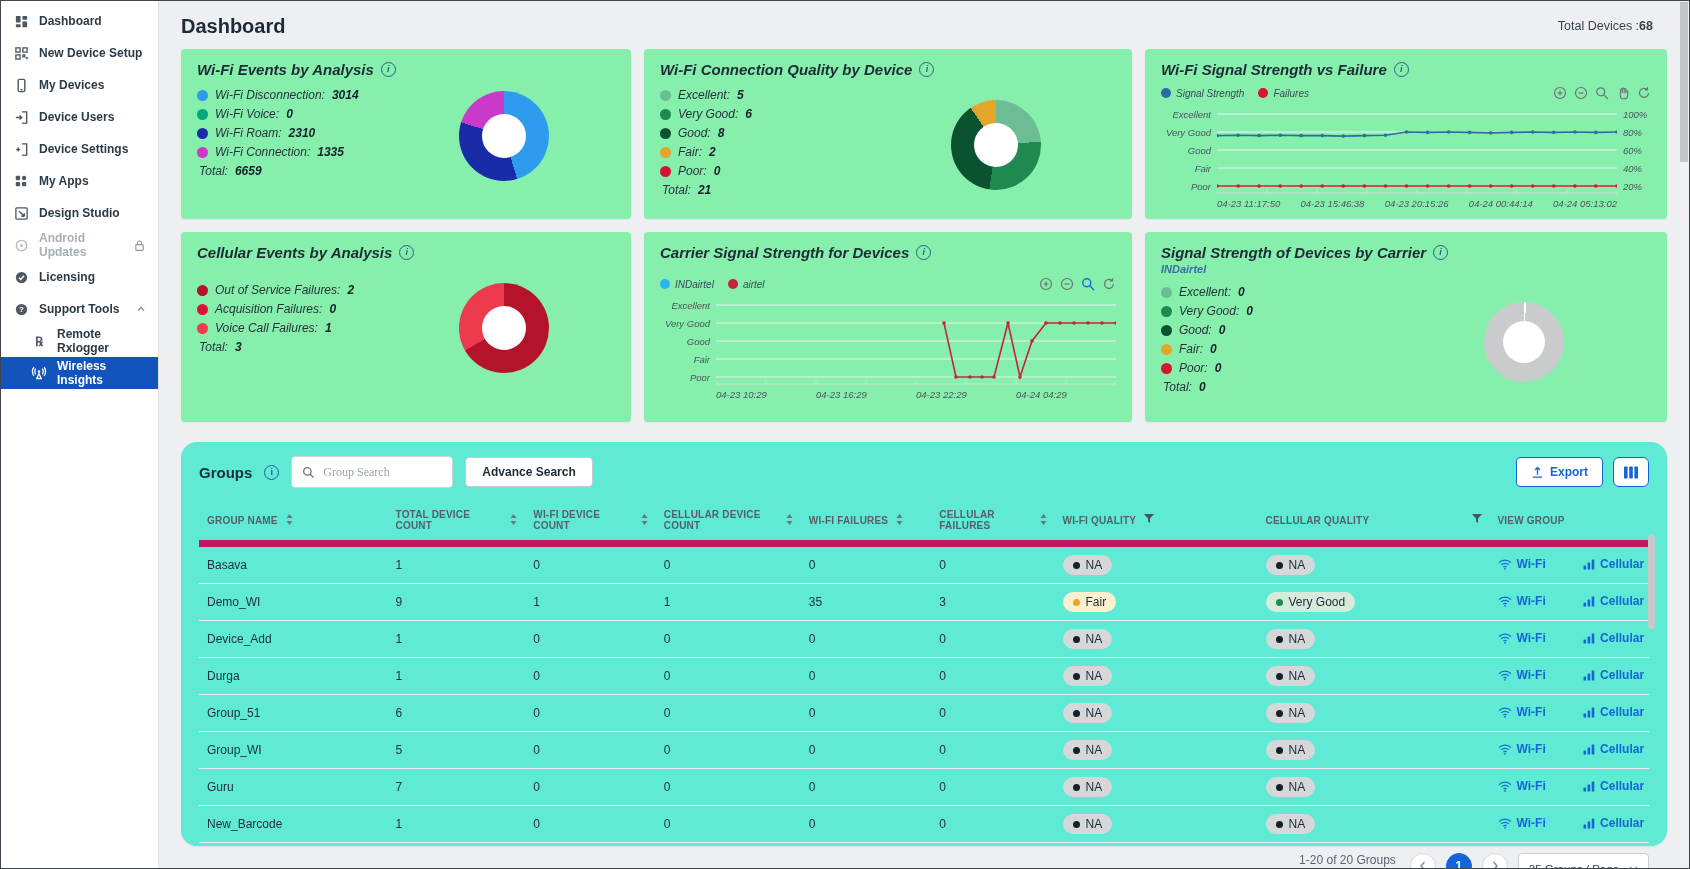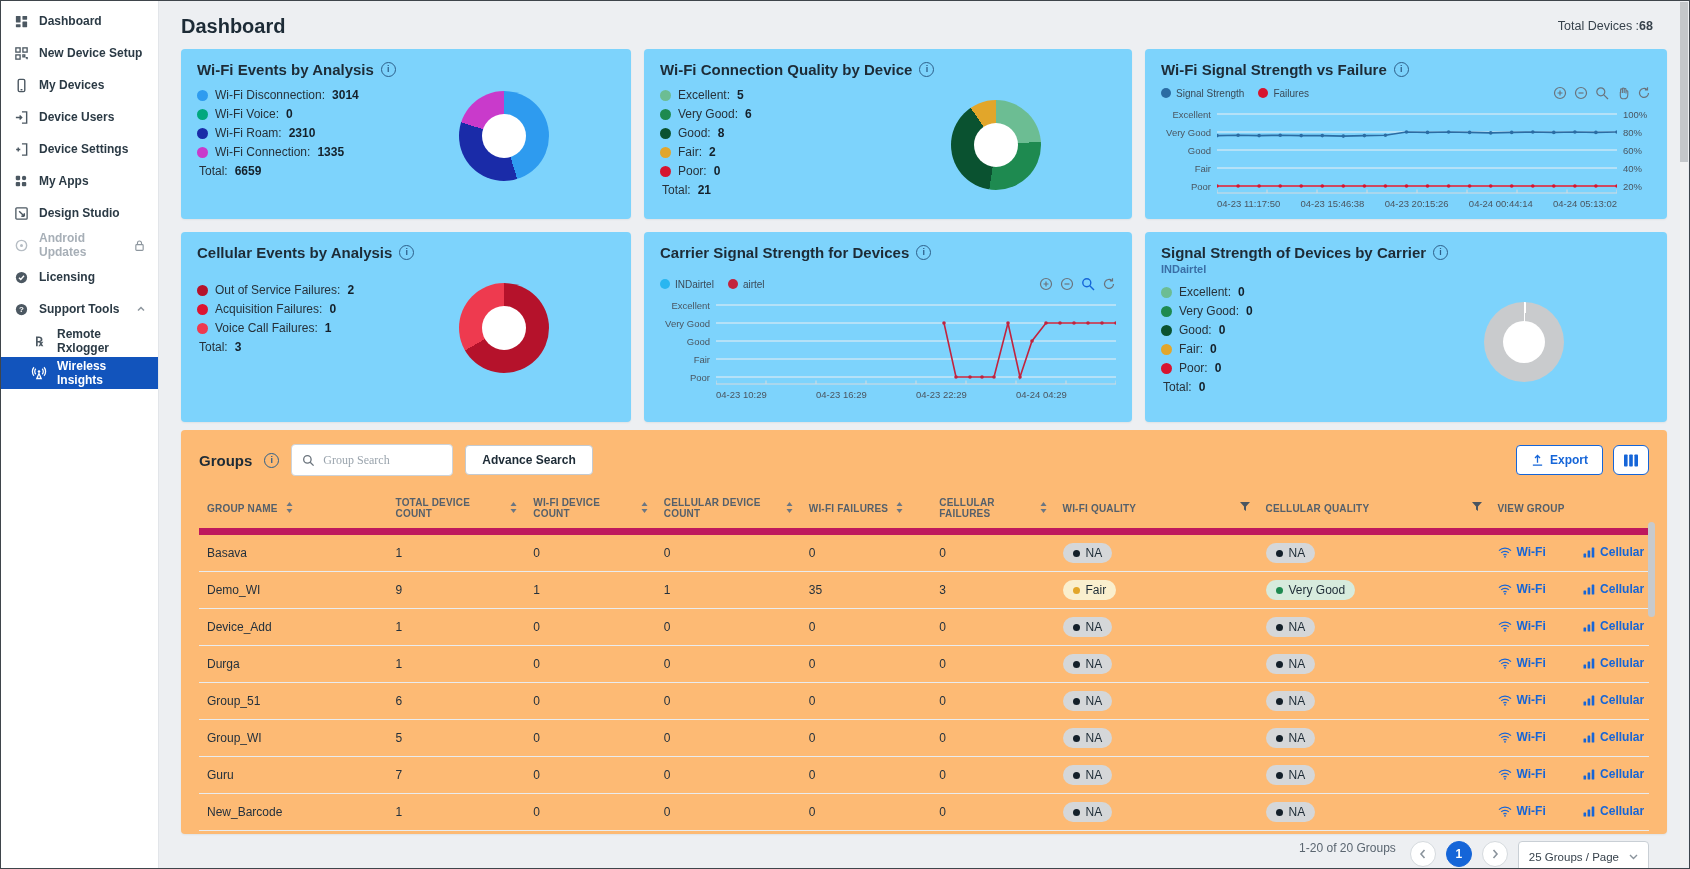--- a/index.html
+++ b/index.html
@@ -23,22 +23,22 @@
   .rx-glyph{font-family:"DejaVu Serif",serif;font-size:13px;font-weight:700;color:#4c5862;}
   
   .main{position:absolute;left:158px;top:0;right:0;bottom:0;background:#edeff2;
     padding:8px 22px 0 22px;box-sizing:border-box;overflow:hidden;}
   .top-row{display:flex;align-items:center;justify-content:space-between;height:34px;}
   .page-title{font-size:20px;font-weight:700;color:#1d2b36;}
   .total-devices{font-size:12.5px;color:#37424c;margin-right:14px;}
   .total-devices b{font-weight:700;}
   
   .cards{display:grid;grid-template-columns:1fr 1fr 1fr;gap:13px;margin-top:6px;}
-  .card{background:#7dd3fc;border-radius:4px;box-shadow:0 1px 2px rgba(20,30,40,.06);
-    padding:12px 16px;box-sizing:border-box;}
+  .card{background:#86efac;border-radius:4px;box-shadow:0 1px 2px rgba(20,30,40,.06);
+    padding:12px 16px;box-sizing:border-box;font-style:italic;}
   .card.r1{height:170px;}
   .card.r2{height:190px;}
   .card-title-row{display:flex;align-items:center;gap:7px;}
   .card-title{font-size:15px;font-weight:700;color:#1d2b36;}
   .card-subtitle{font-size:11px;font-weight:700;color:#3a6ea5;margin-top:2px;}
   .info-icon{width:13px;height:13px;border:1.4px solid #2d5f8a;border-radius:50%;
     color:#2d5f8a;font-size:9px;font-weight:700;display:inline-flex;align-items:center;
     justify-content:center;line-height:1;flex:0 0 13px;cursor:pointer;}
   
   .donut-body{display:flex;margin-top:10px;}
@@ -67,22 +67,22 @@
   .ylab.rt span{right:auto;left:6px;}
   .ylab span:nth-child(1){top:8px;}
   .ylab span:nth-child(2){top:26px;}
   .ylab span:nth-child(3){top:44px;}
   .ylab span:nth-child(4){top:62px;}
   .ylab span:nth-child(5){top:80px;}
   .line-svg{flex:1 1 auto;height:88px;display:block;}
   .x-labels{display:flex;justify-content:space-between;font-size:9.5px;color:#4a5560;margin-top:4px;}
   .x-labels.quarters span{flex:1;text-align:left;}
   
-  .groups-card{background:#fdba74;border-radius:4px;box-shadow:0 1px 2px rgba(20,30,40,.06);
-    margin-top:8px;height:404px;padding:14px 18px;box-sizing:border-box;position:relative;}
+  .groups-card{background:#5eead4;border-radius:16px;box-shadow:0 1px 2px rgba(20,30,40,.06);
+    margin-top:20px;height:404px;padding:14px 18px;box-sizing:border-box;position:relative;}
   .groups-head{display:flex;align-items:center;gap:12px;}
   .groups-title{font-size:15px;font-weight:700;color:#1d2b36;}
   .search-box{display:flex;align-items:center;gap:6px;border:1px solid #cdd3d9;border-radius:4px;
     height:30px;padding:0 10px;width:140px;background:#fff;}
   .search-box input{border:none;outline:none;font-size:12px;color:#37424c;width:100%;
     font-family:Liberation Serif, serif;}
   .search-box input::placeholder{color:#9aa4ad;}
   .btn-plain{height:30px;padding:0 16px;border:1px solid #c3cad1;border-radius:4px;background:#fff;
     font-size:12px;font-weight:700;color:#1d2b36;cursor:pointer;font-family:"Liberation Sans",sans-serif;}
   .head-right{margin-left:auto;display:flex;align-items:center;gap:10px;}
@@ -739,21 +739,21 @@
             <th>
                 <span class="th-in">
                   <span>CELLULAR FAILURES</span>
                   <span><svg width="7" height="11" viewBox="0 0 7 11">
                       <path d="M3.5 0 6.5 4h-6z" fill="#6b7682"></path>
                       <path d="M3.5 11 .5 7h6z" fill="#6b7682"></path>
                     </svg></span>
                 </span>
               </th>
             <th>
-                <span class="th-in" style="justify-content:space-between;">
+                <span class="th-in" style="justify-content:flex-start;">
                   <span>WI-FI QUALITY</span>
                   <span><svg width="10" height="10" viewBox="0 0 10 10">
                       <path d="M0 0h10L6 4.5V9L4 7.5v-3z" fill="#4a5560"></path>
                     </svg></span>
                 </span>
               </th>
             <th>
                 <span class="th-in" style="justify-content:space-between;">
                   <span>CELLULAR QUALITY</span>
                   <span><svg width="10" height="10" viewBox="0 0 10 10">

